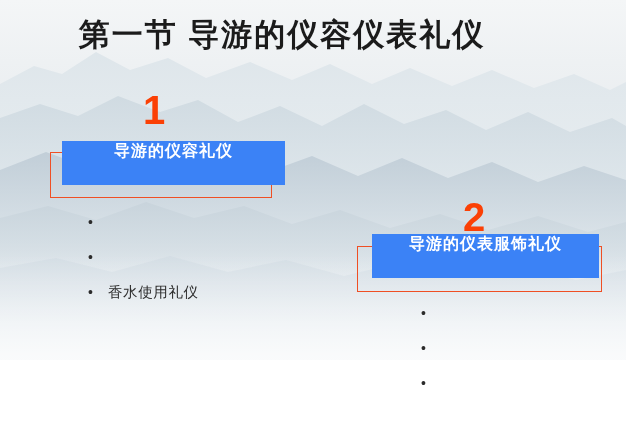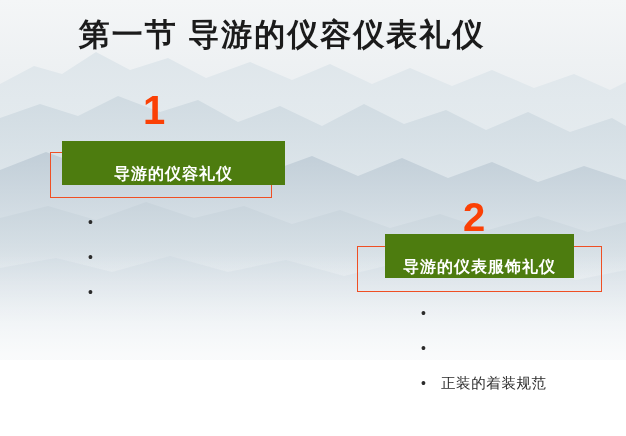--- a/index.html
+++ b/index.html
@@ -74,39 +74,39 @@
 
   
   .outline-box {
     position: absolute;
     border: 1.6px solid #ef4f24;
     background: transparent;
     z-index: 3;
   }
   .solid-box {
     position: absolute;
-    background: #4d7c0f;
+    background: #3b82f6;
     z-index: 4;
     display: flex;
-    align-items: flex-end;
+    align-items: flex-start;
     justify-content: center;
   }
   .solid-box .box-label {
     color: #ffffff;
     font-size: 16px;
     font-weight: bold;
     letter-spacing: 1px;
     white-space: nowrap;
   }
 
   #outline-1 { left: 50px;  top: 152px; width: 220px; height: 44px; }
   #box-1     { left: 62px;  top: 141px; width: 223px; height: 44px; }
 
   #outline-2 { left: 357px; top: 246px; width: 243px; height: 44px; }
-  #box-2     { left: 385px; top: 234px; width: 189px; height: 44px; }
+  #box-2     { left: 372px; top: 234px; width: 227px; height: 44px; }
 
   
   .bullet-list {
     position: absolute;
     z-index: 5;
     margin: 0;
     padding: 0;
     list-style: none;
   }
   .bullet-list li {
@@ -205,37 +205,37 @@
 
   <ul id="list-1" class="bullet-list">
     <li>
       <span class="dot">•</span>
     </li>
     <li>
       <span class="dot">•</span>
     </li>
     <li>
       <span class="dot">•</span>
+      <span class="txt">香水使用礼仪</span>
     </li>
   </ul>
 
   <div id="num-2" class="big-number">2</div>
 
   <div id="outline-2" class="outline-box"></div>
 
   <div id="box-2" class="solid-box">
     <span class="box-label">导游的仪表服饰礼仪</span>
   </div>
 
   <ul id="list-2" class="bullet-list">
     <li>
       <span class="dot">•</span>
     </li>
     <li>
       <span class="dot">•</span>
     </li>
     <li>
       <span class="dot">•</span>
-      <span class="txt">正装的着装规范</span>
     </li>
   </ul>
 
 </div>
 
 </body></html>

